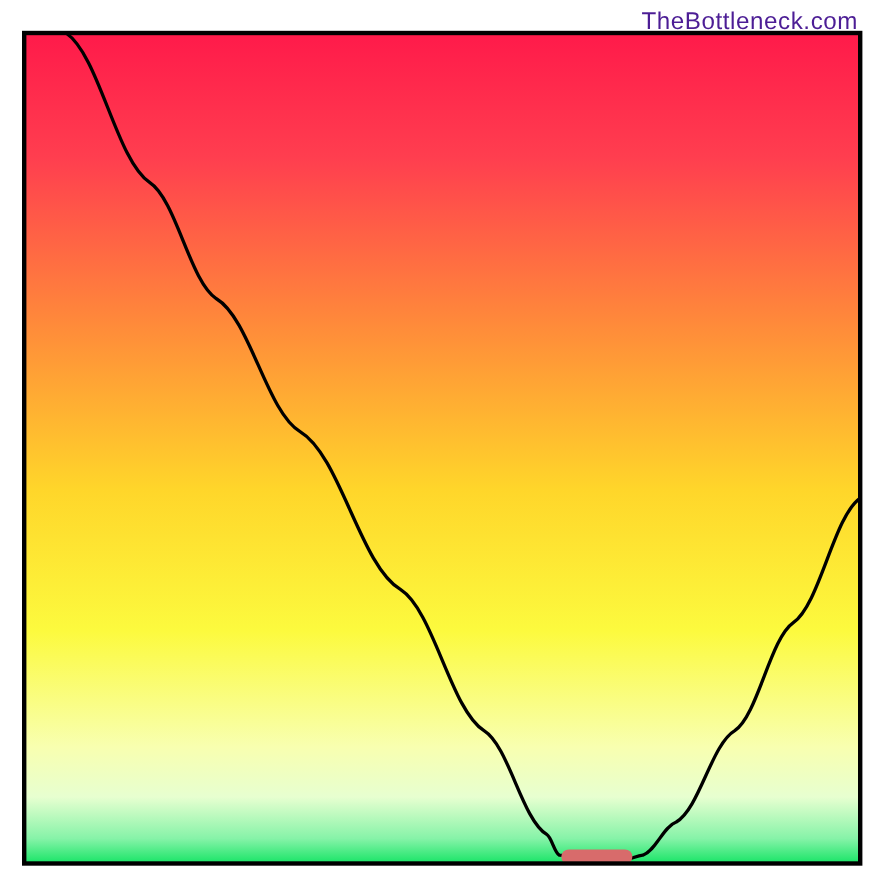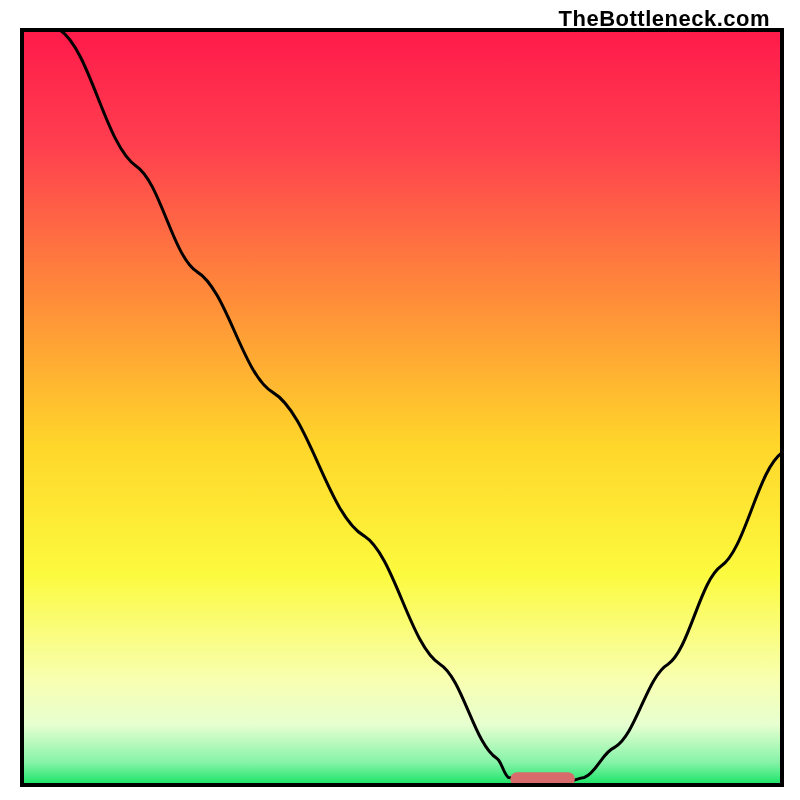--- a/index.html
+++ b/index.html
@@ -9,24 +9,24 @@
     font-family: Arial, Helvetica, sans-serif;
   }
   .chart-container {
     position: relative;
     width: 800px;
     height: 800px;
   }
   .watermark {
     position: absolute;
     top: 6px;
-    right: 30px;
+    right: 20px;
     font-size: 22px;
-    font-weight: bold;
-    color: #000000;
+    font-weight: normal;
+    color: #4c1d95;
     letter-spacing: 0.5px;
   }
   svg {
     display: block;
   }
 </style>
 </head>
 <body>
 
 <div class="chart-container">

